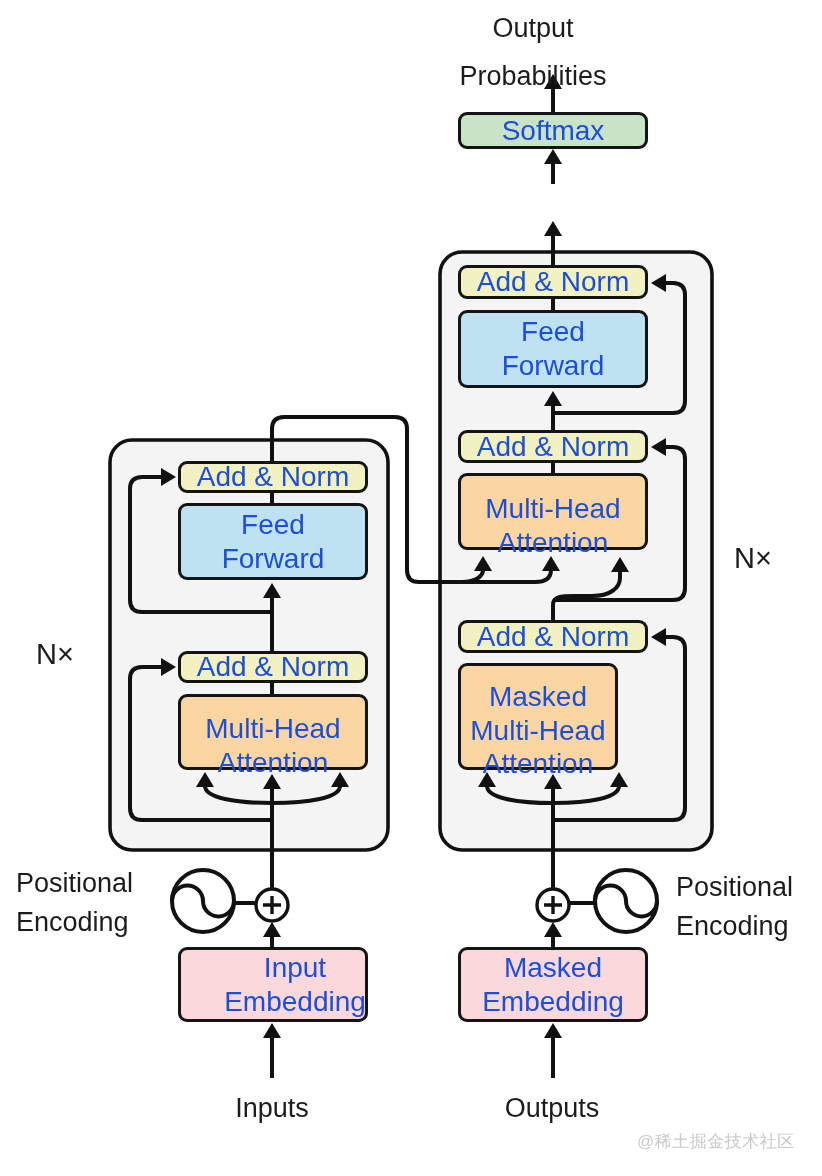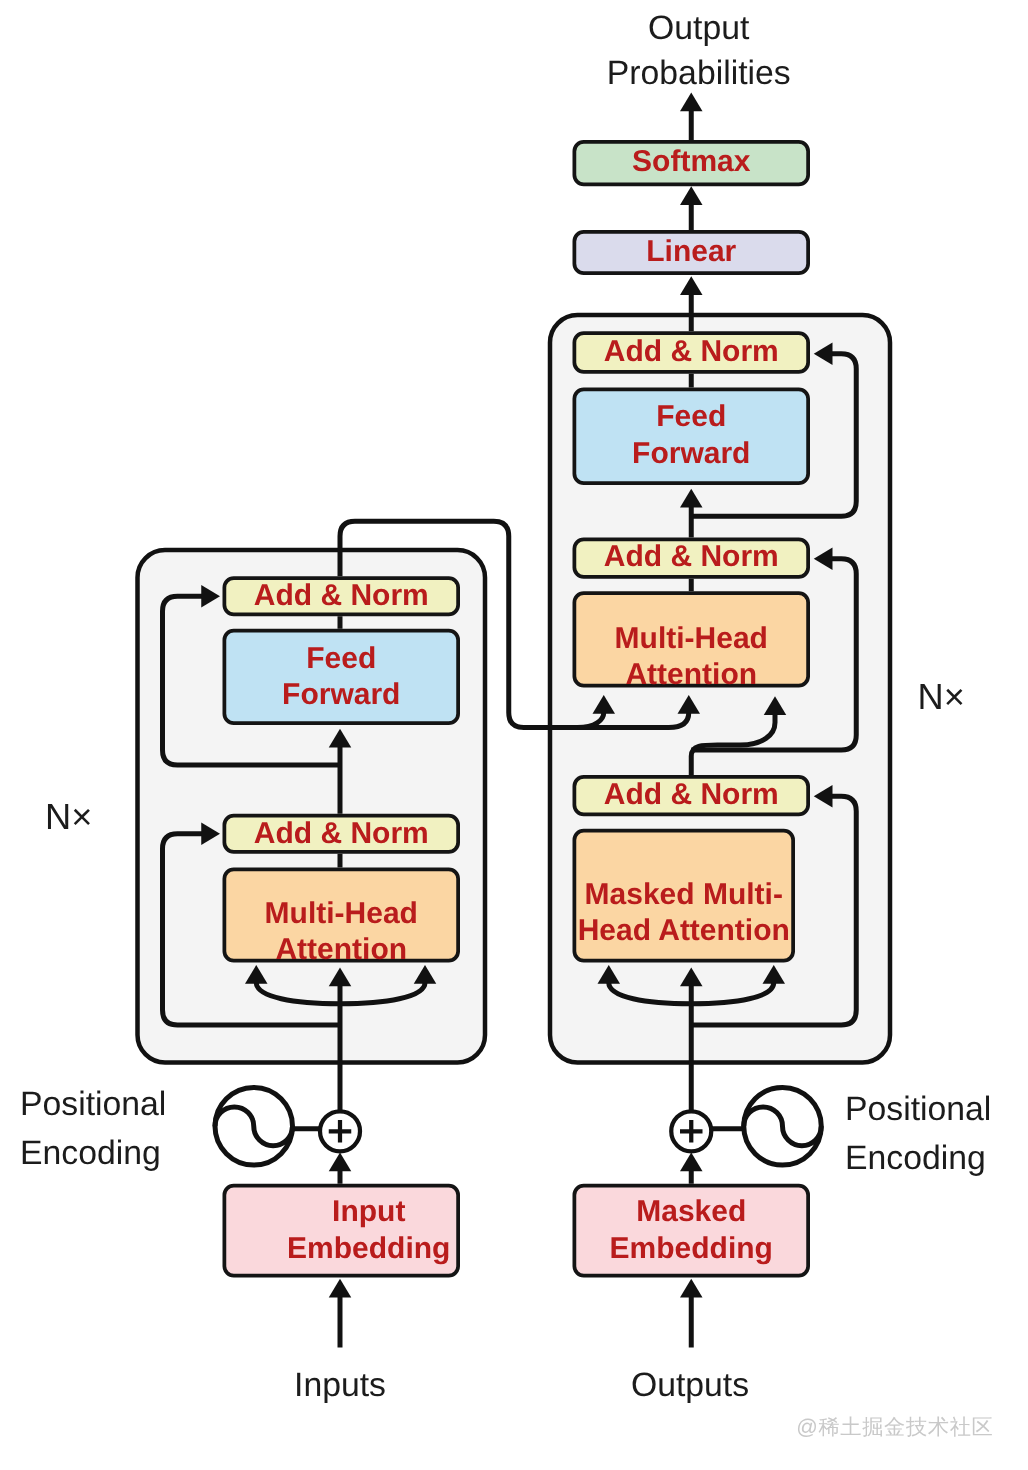--- a/index.html
+++ b/index.html
@@ -6,21 +6,21 @@
   .stage{
     position:relative;width:822px;height:1176px;background:#ffffff;
     font-family:"Liberation Sans","DejaVu Sans",sans-serif;color:#1c1c1c;
     overflow:hidden;
   }
   .stage svg{position:absolute;left:0;top:0;}
   .box{
     position:absolute;box-sizing:border-box;
     border:3.5px solid #141414;border-radius:9px;
     display:flex;align-items:center;justify-content:center;
-    font-size:24px;line-height:1.2;text-align:center;color:#b91c1c;font-weight:bold;
+    font-size:28px;line-height:1.2;text-align:center;color:#1d4ed8;
   }
   .box .lbl{display:block;}
   .w130 .lbl{max-width:132px;}
   .w140 .lbl{max-width:142px;}
   .w172 .lbl{max-width:172px;margin-top:28px;}
   .outlabel{position:absolute;font-size:27px;line-height:37px;color:#1c1c1c;}
   .center{text-align:center;}
   .nx{position:absolute;font-size:29px;color:#1c1c1c;}
   .watermark{position:absolute;font-size:17px;letter-spacing:.5px;}
 </style>
@@ -111,40 +111,37 @@
     </g>
     <g stroke-width="4">
       <circle cx="626" cy="901" r="31" fill="#ffffff"></circle>
       <path d="M595 901 a15.5 15.5 0 0 1 31 0 a15.5 15.5 0 0 0 31 0"></path>
     </g>
   </svg>
 
   <div class="box" style="left: 458px; top: 112px; width: 190px; height: 37px; background: rgb(200, 227, 200);">
     <span class="lbl">Softmax</span>
   </div>
-  <div class="box" style="left: 458px; top: 184px; width: 190px; height: 36px; background: rgb(218, 219, 236);">
-    <span class="lbl">Linear</span>
-  </div>
 
   <div class="box" style="left: 458px; top: 265px; width: 190px; height: 34px; background: rgb(241, 241, 193);">
     <span class="lbl">Add &amp; Norm</span>
   </div>
   <div class="box w130" style="left: 458px; top: 310px; width: 190px; height: 78px; background: rgb(191, 226, 243);">
     <span class="lbl">Feed Forward</span>
   </div>
   <div class="box" style="left: 458px; top: 430px; width: 190px; height: 33px; background: rgb(241, 241, 193);">
     <span class="lbl">Add &amp; Norm</span>
   </div>
   <div class="box w172" style="left: 458px; top: 473px; width: 190px; height: 77px; background: rgb(251, 214, 163);">
     <span class="lbl">Multi-Head Attention</span>
   </div>
   <div class="box" style="left: 458px; top: 620px; width: 190px; height: 33px; background: rgb(241, 241, 193);">
     <span class="lbl">Add &amp; Norm</span>
   </div>
-  <div class="box w172" style="left: 458px; top: 663px; width: 178px; height: 107px; background: rgb(251, 214, 163);">
+  <div class="box w172" style="left: 458px; top: 663px; width: 160px; height: 107px; background: rgb(251, 214, 163);">
     <span class="lbl">Masked Multi-Head Attention</span>
   </div>
 
   <div class="box" style="left: 178px; top: 461px; width: 190px; height: 32px; background: rgb(241, 241, 193);">
     <span class="lbl">Add &amp; Norm</span>
   </div>
   <div class="box w130" style="left: 178px; top: 503px; width: 190px; height: 77px; background: rgb(191, 226, 243);">
     <span class="lbl">Feed Forward</span>
   </div>
   <div class="box" style="left: 178px; top: 651px; width: 190px; height: 32px; background: rgb(241, 241, 193);">
@@ -154,21 +151,21 @@
     <span class="lbl">Multi-Head Attention</span>
   </div>
 
   <div class="box w140" style="left: 178px; top: 947px; width: 190px; height: 75px; background: rgb(250, 216, 220); padding-left: 44px;">
     <span class="lbl">Input Embedding</span>
   </div>
   <div class="box w140" style="left: 458px; top: 947px; width: 190px; height: 75px; background: rgb(250, 216, 220);">
     <span class="lbl">Masked Embedding</span>
   </div>
 
-  <div class="outlabel center" style="left:449px;top:4px;width:220px;line-height:36px">Output Probabilities</div>
+  <div class="outlabel center" style="left:423px;top:4px;width:220px;line-height:48px">Output Probabilities</div>
 
   <div class="nx" style="left:36px;top:638px">N×</div>
   <div class="nx" style="left:734px;top:542px">N×</div>
 
   <div class="outlabel" style="left:16px;top:864px;width:152px;line-height:39px">Positional Encoding</div>
   <div class="outlabel" style="left:676px;top:868px;width:152px;line-height:39px">Positional Encoding</div>
 
   <div class="outlabel center" style="left:192px;top:1090px;width:160px">Inputs</div>
   <div class="outlabel center" style="left:452px;top:1090px;width:200px">Outputs</div>
 

